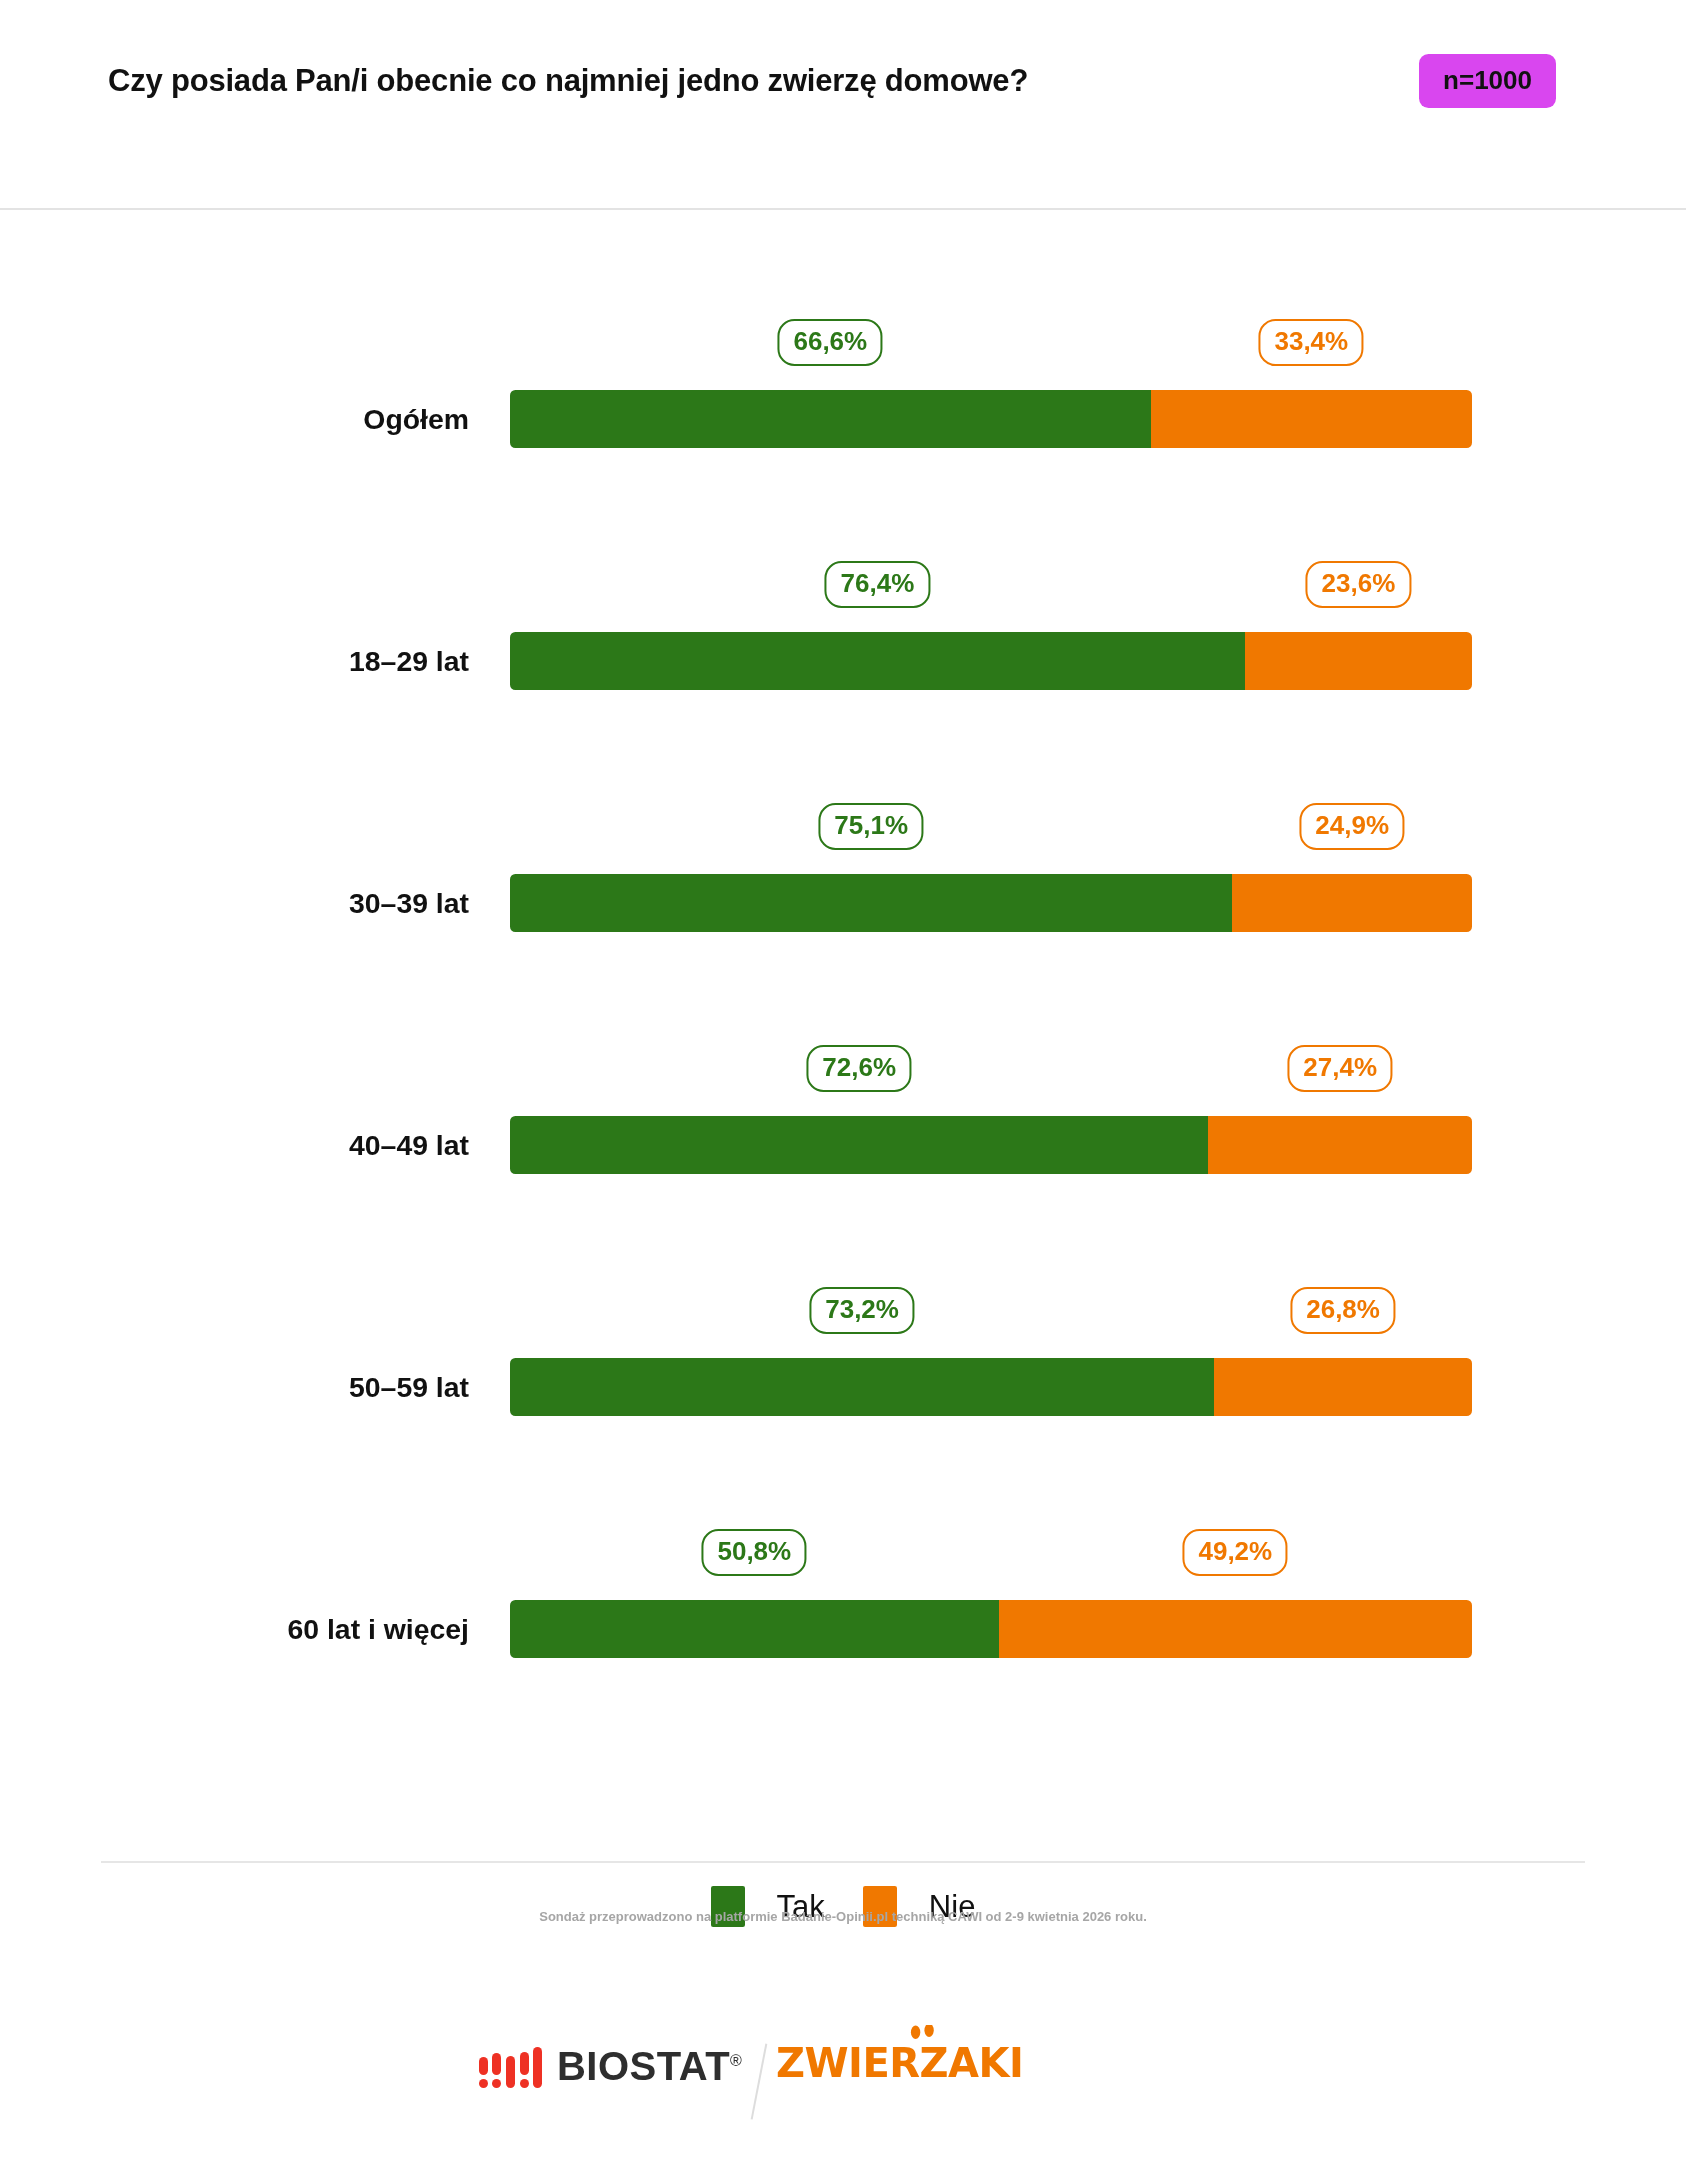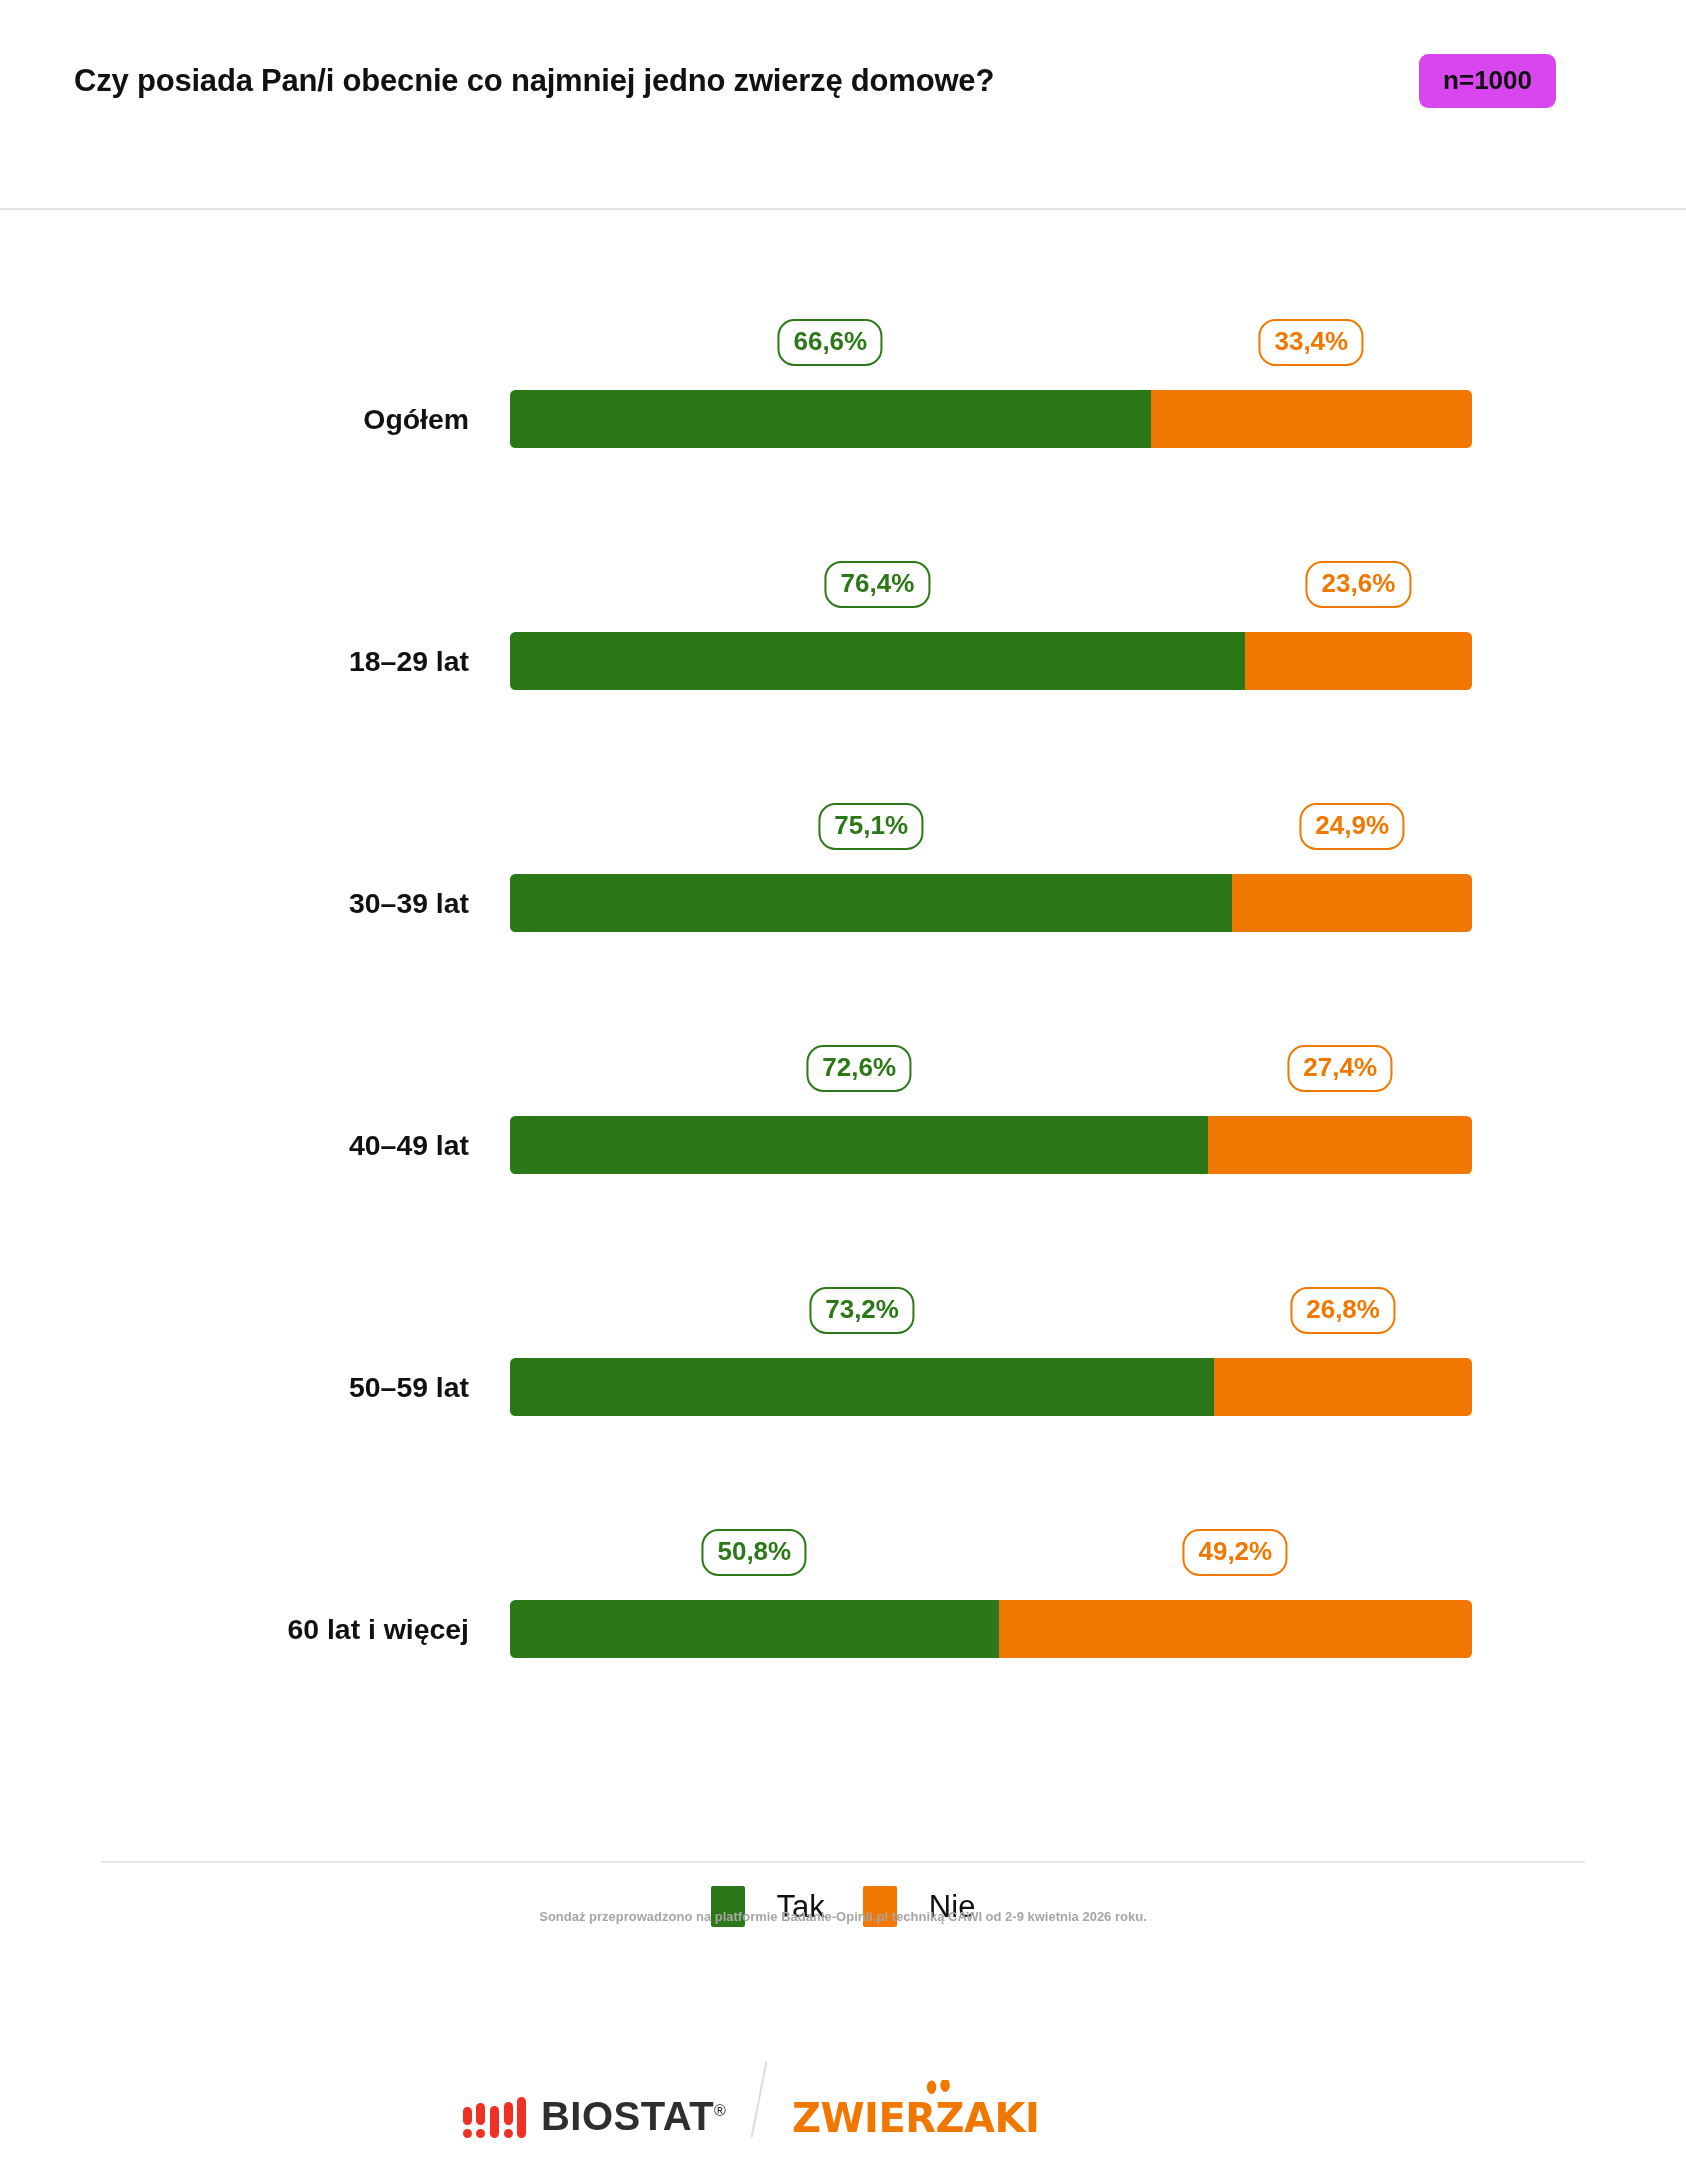--- a/index.html
+++ b/index.html
@@ -21,21 +21,21 @@
   }
 
   
   .header {
     position: absolute;
     top: 0; left: 0;
     width: 1686px;
     height: 162px;
     display: flex;
     align-items: center;
-    padding: 0 130px 0 74px;
+    padding: 0 130px 0 108px;
   }
   .header-title {
     font-size: 31px;
     font-weight: bold;
     color: #111111;
     letter-spacing: -0.2px;
     line-height: 1.2;
     white-space: nowrap;
   }
   .header-spacer { flex: 1 1 auto; }
@@ -199,23 +199,23 @@
     line-height: 1.3;
   }
 
   .brands {
     position: absolute;
     top: 2043px;
     left: 0;
     width: 1502px;
     height: 95px;
     display: flex;
-    align-items: flex-end;
+    align-items: flex-start;
     justify-content: center;
-    gap: 32px;
+    gap: 16px;
   }
   .brand-biostat {
     display: flex;
     align-items: center;
     gap: 14.7px;
   }
   .bs-bars {
     display: flex;
     align-items: flex-end;
     gap: 4.7px;

